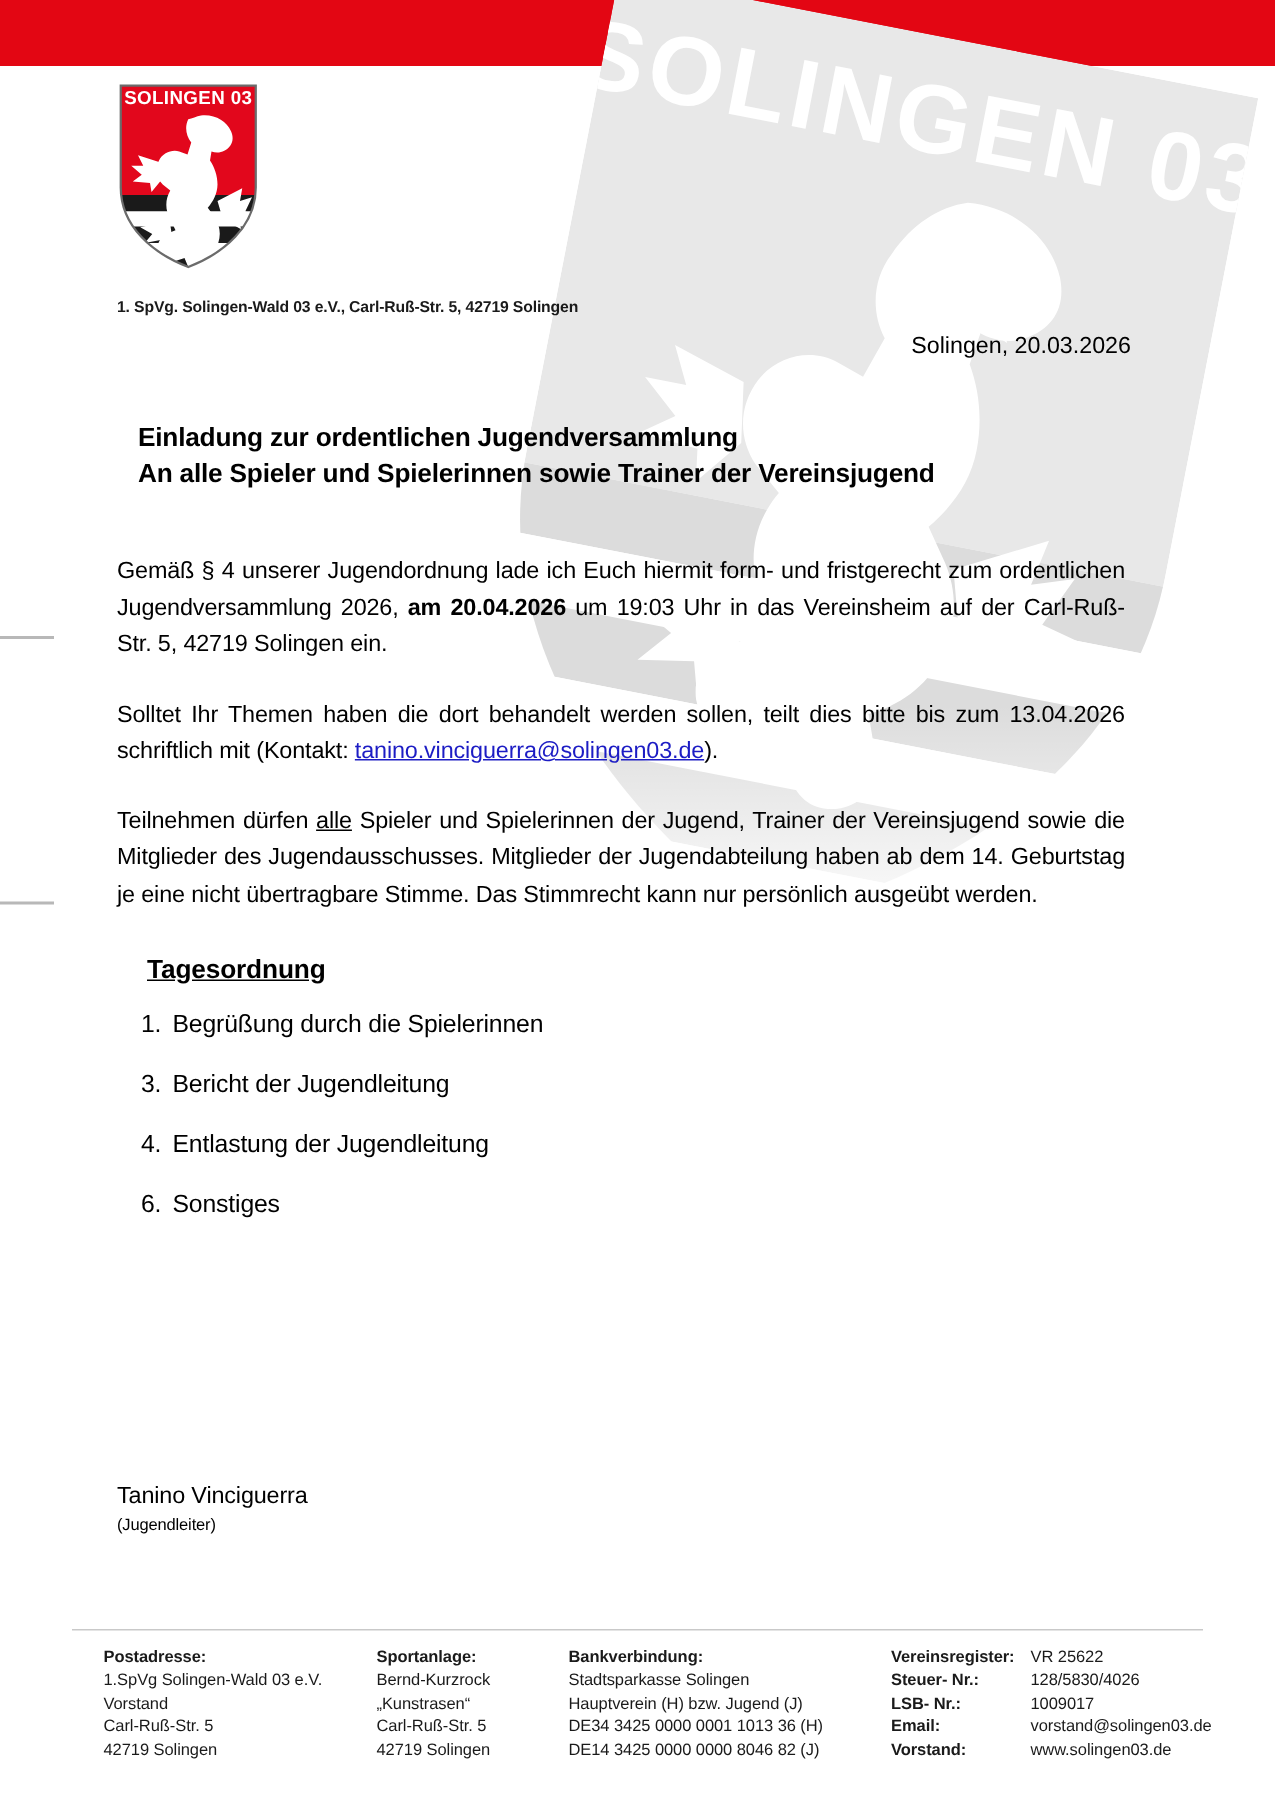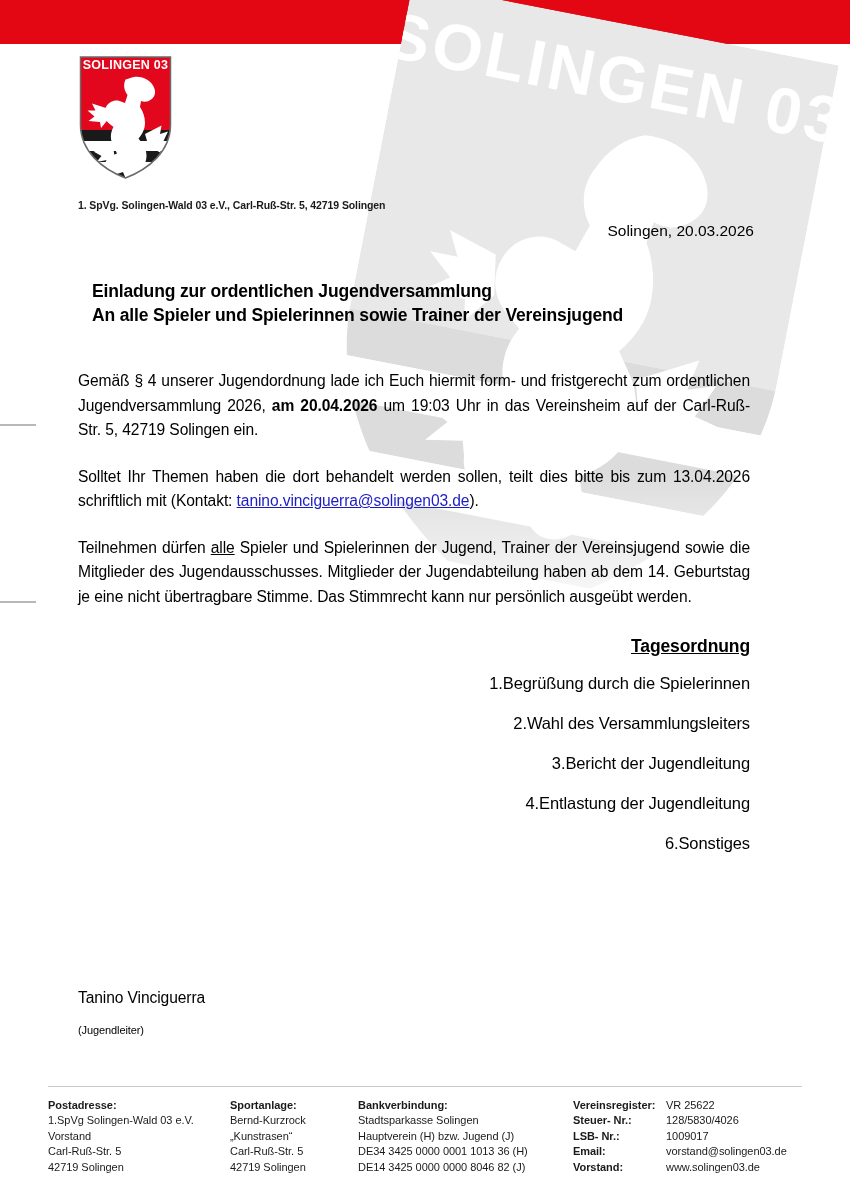--- a/index.html
+++ b/index.html
@@ -141,24 +141,23 @@
   .para b { font-weight: bold; }
   .u { text-decoration: underline; }
   .maillink {
     color: #1c1cc4;
     text-decoration: underline;
   }
 
   
   .agenda {
     position: absolute;
-    left: 78px;
+    left: 64px;
     top: 636px;
     width: 672px;
-    text-align: right;
   }
   .agenda-title {
     font-size: 17.5px;
     font-weight: bold;
     text-decoration: underline;
     margin: 0 0 16px 34px;
     letter-spacing: -0.1px;
   }
   .agenda-list {
     list-style: none;
@@ -188,21 +187,21 @@
     left: 78px;
     top: 989px;
   }
   .sig-name {
     font-size: 15.6px;
     letter-spacing: -0.1px;
     text-align: right;
   }
   .sig-role {
     font-size: 11px;
-    margin-top: 17px;
+    margin-top: 4px;
     letter-spacing: -0.1px;
   }
 
   
   .footer-rule {
     position: absolute;
     left: 48px;
     top: 1086px;
     width: 754px;
     height: 1px;
@@ -213,21 +212,21 @@
     left: 48px;
     top: 1098px;
     width: 760px;
     display: flex;
     font-size: 11px;
     line-height: 15.4px;
     color: #1a1a1a;
     letter-spacing: -0.05px;
   }
   .fcol { flex: none; }
-  .fcol-1 { width: 182px; }
+  .fcol-1 { width: 182px; margin-left: 21px; }
   .fcol-2 { width: 128px; }
   .fcol-3 { width: 215px; }
   .fcol-4 { width: 235px; }
   .fhead { font-weight: bold; }
   .frow { white-space: nowrap; }
   .fcol-4 .frow { display: flex; }
   .fcol-4 .flabel {
     font-weight: bold;
     width: 93px;
     flex: none;
@@ -332,21 +331,20 @@
 
       <p class="para"><span>Solltet Ihr Themen haben die dort behandelt werden sollen, teilt dies bitte bis zum 13.04.2026 schriftlich mit (Kontakt: </span><a class="maillink" href="#">tanino.vinciguerra@solingen03.de</a><span>).</span></p>
 
       <p class="para"><span>Teilnehmen dürfen </span><span class="u">alle</span><span> Spieler und Spielerinnen der Jugend, Trainer der Vereinsjugend sowie die Mitglieder des Jugendausschusses. Mitglieder der Jugendabteilung haben ab dem 14. Geburtstag je eine nicht übertragbare Stimme. Das Stimmrecht kann nur persönlich ausgeübt werden.</span></p>
     </div>
 
     <div class="agenda">
       <div class="agenda-title">Tagesordnung</div>
       <ul class="agenda-list">
         <li class="agenda-item"><span class="agenda-num">1.</span><span>Begrüßung durch die Spielerinnen</span></li>
-        <li class="agenda-item"><span class="agenda-num">2.</span><span>Wahl des Versammlungsleiters</span></li>
         <li class="agenda-item"><span class="agenda-num">3.</span><span>Bericht der Jugendleitung</span></li>
         <li class="agenda-item"><span class="agenda-num">4.</span><span>Entlastung der Jugendleitung</span></li>
         <li class="agenda-item"><span class="agenda-num">6.</span><span>Sonstiges</span></li>
       </ul>
     </div>
 
 
     <div class="signature">
       <div class="sig-name">Tanino Vinciguerra</div>
       <div class="sig-role">(Jugendleiter)</div>

